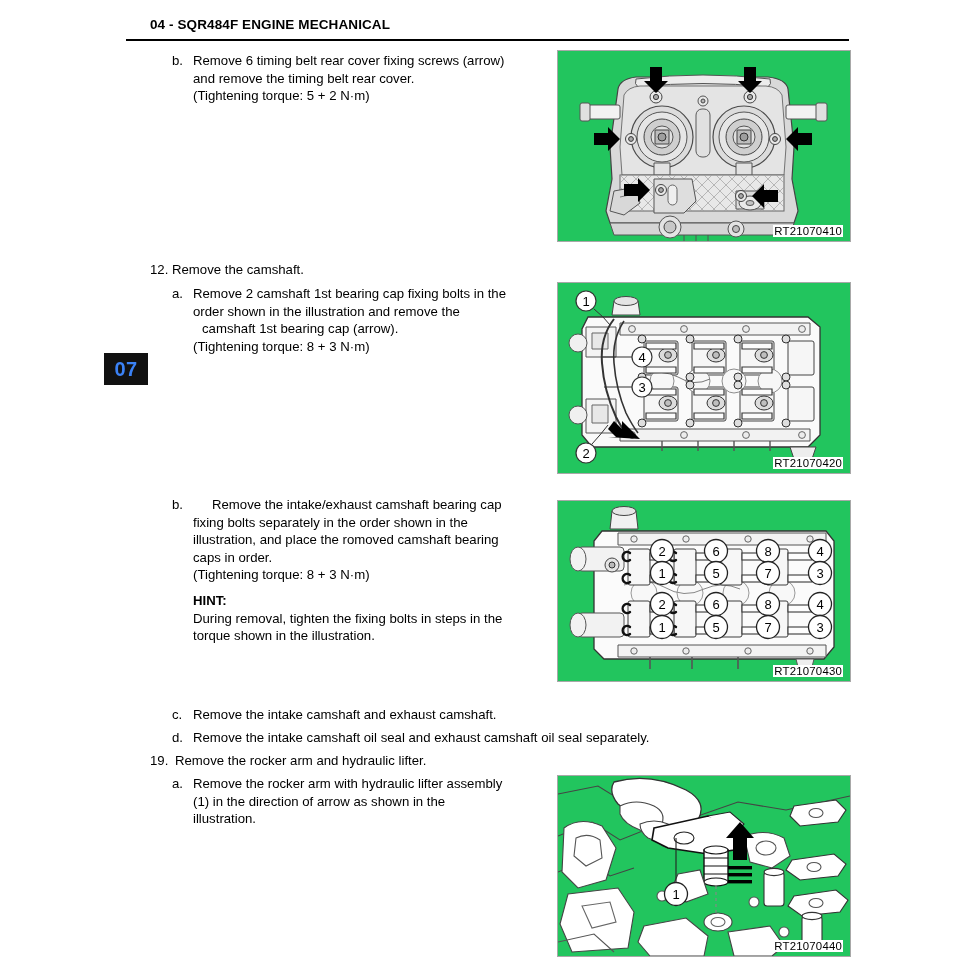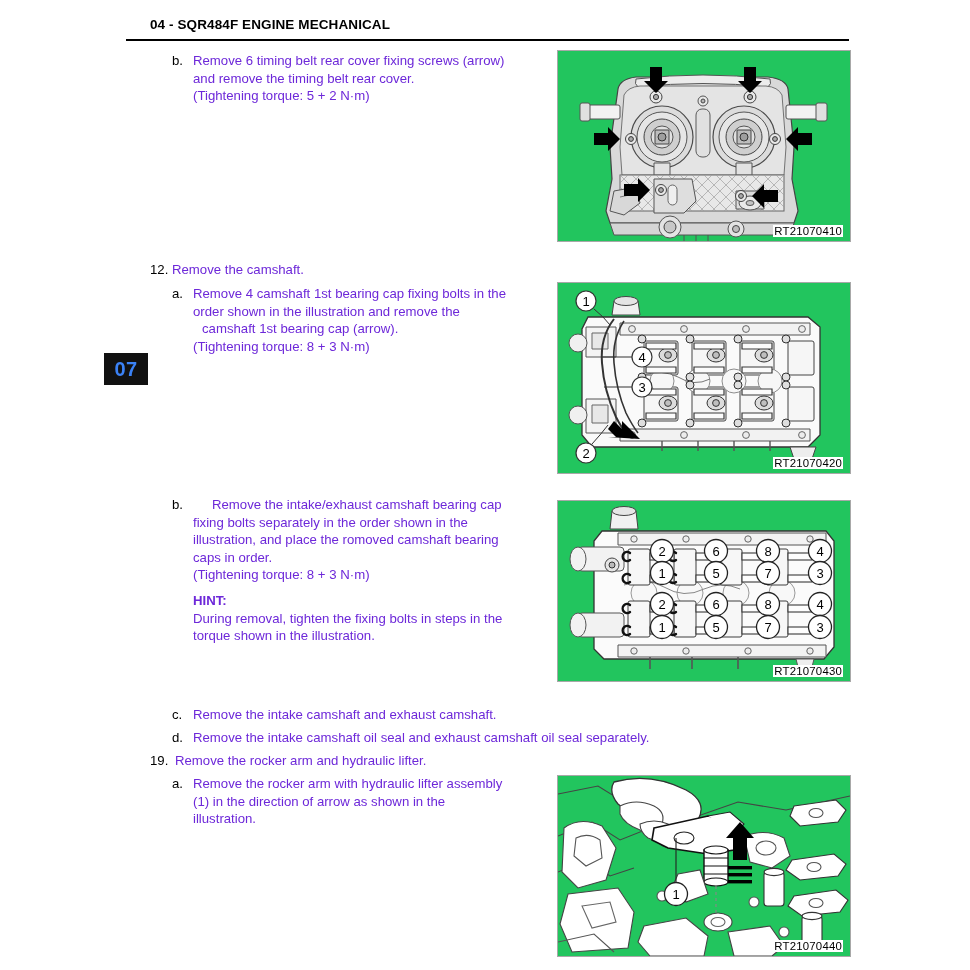--- a/index.html
+++ b/index.html
@@ -42,21 +42,21 @@
     align-items: center;
     justify-content: center;
     letter-spacing: 0.5px;
   }
 
   
   .txt {
     position: absolute;
     font-size: 13.2px;
     line-height: 17.6px;
-    color: #6d28d9;
+    color: #000000;
   }
   .txt.just { text-align: justify; text-align-last: left; }
   .marker {
     position: absolute;
     font-size: 13.2px;
     line-height: 17.6px;
   }
   .hint-label { font-weight: bold; }
 
   
@@ -95,21 +95,21 @@
 
 <div class="marker" style="left:172px; top:52px;">b.</div>
 <div class="txt just" style="left:193px; top:52px; width:344px;">Remove 6 timing belt rear cover fixing screws (arrow)</div>
 <div class="txt" style="left:193px; top:69.6px; width:350px;">and remove the timing belt rear cover.</div>
 <div class="txt" style="left:193px; top:87.2px; width:350px;">(Tightening torque: 5 + 2 N·m)</div>
 
 <div class="marker" style="left:150px; top:261px;">12.</div>
 <div class="txt" style="left:172px; top:261px; width:370px;">Remove the camshaft.</div>
 
 <div class="marker" style="left:172px; top:285px;">a.</div>
-<div class="txt just" style="left:193px; top:285px; width:344px;">Remove 4 camshaft 1st bearing cap fixing bolts in the</div>
+<div class="txt just" style="left:193px; top:285px; width:344px;">Remove 2 camshaft 1st bearing cap fixing bolts in the</div>
 <div class="txt just" style="left:193px; top:302.6px; width:344px;">order shown in the illustration and remove the</div>
 <div class="txt" style="left:186px; top:320.2px; width:350px;margin-left:16px;">camshaft 1st bearing cap (arrow).</div>
 <div class="txt" style="left:193px; top:337.8px; width:350px;">(Tightening torque: 8 + 3 N·m)</div>
 
 <div class="marker" style="left:172px; top:496px;">b.</div>
 <div class="txt just" style="left:203px; top:496px; width:344px;margin-left:9px;">Remove the intake/exhaust camshaft bearing cap</div>
 <div class="txt just" style="left:193px; top:513.6px; width:344px;">fixing bolts separately in the order shown in the</div>
 <div class="txt just" style="left:193px; top:531.2px; width:344px;">illustration, and place the romoved camshaft bearing</div>
 <div class="txt" style="left:193px; top:548.8px; width:350px;">caps in order.</div>
 <div class="txt" style="left:193px; top:566.4px; width:350px;">(Tightening torque: 8 + 3 N·m)</div>

